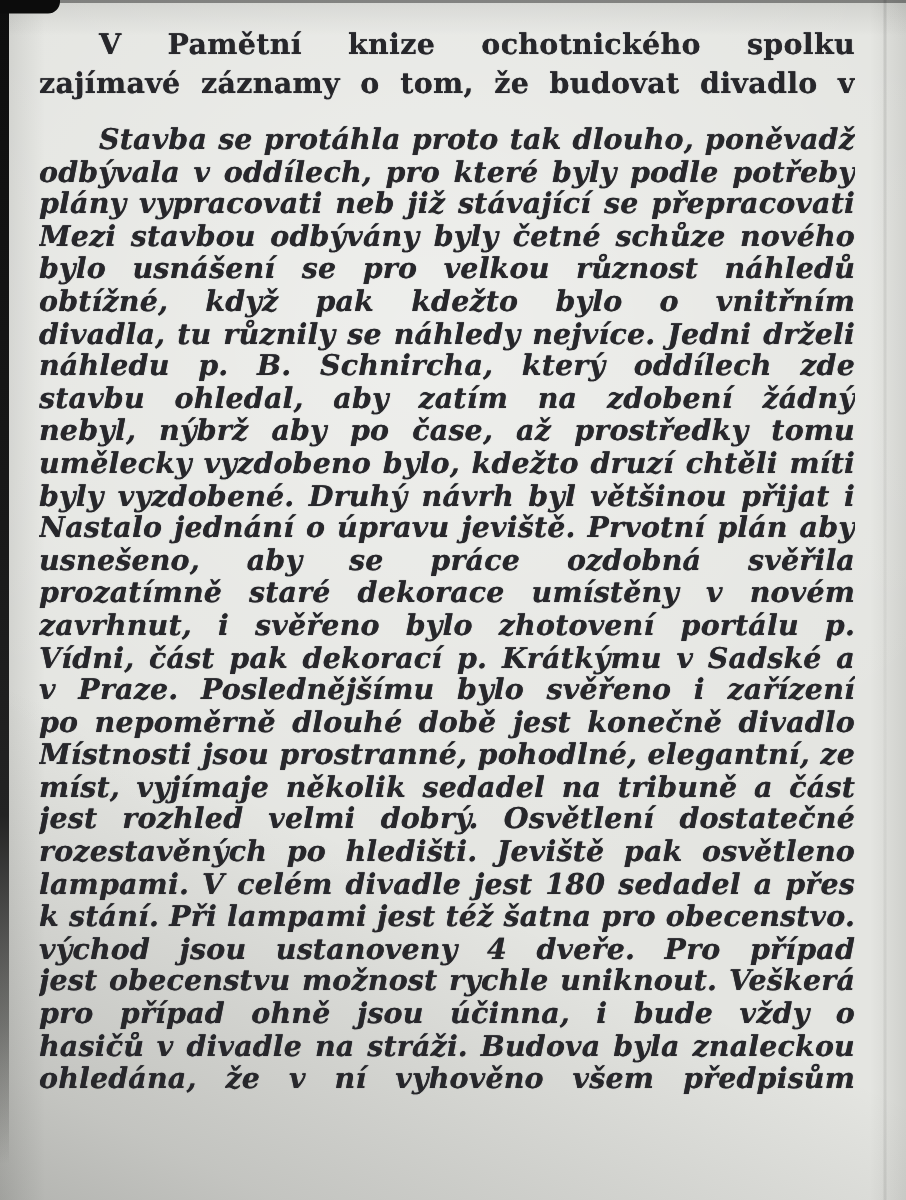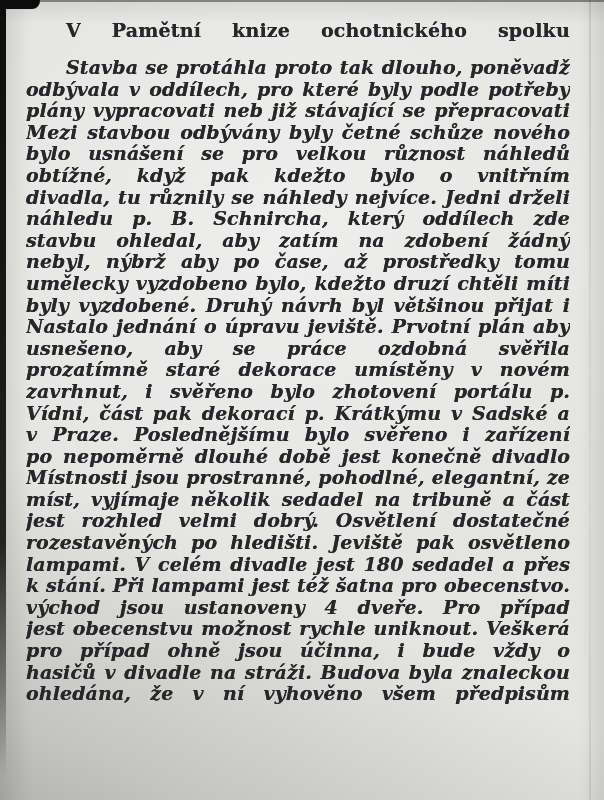--- a/index.html
+++ b/index.html
@@ -86,20 +86,21 @@
 <body>
 
 <div class="page">
   <div class="edge-top"></div>
   <div class="edge-left"></div>
   <div class="corner-mark"></div>
   <div class="crease-right"></div>
   <div class="text-block" id="text-block">
       <div class="paragraph upright">
         <div class="line indent">V Pamětní knize ochotnického spolku najdeme také</div>
+        <div class="line">zajímavé záznamy o tom, že budovat divadlo v</div>
       </div>
       <div class="paragraph italic">
         <div class="line indent">Stavba se protáhla proto tak dlouho, poněvadž se</div>
         <div class="line">odbývala v oddílech, pro které byly podle potřeby buď nové</div>
         <div class="line">plány vypracovati neb již stávající se přepracovati musely.</div>
         <div class="line">Mezi stavbou odbývány byly četné schůze nového výboru a</div>
         <div class="line">bylo usnášení se pro velkou různost náhledů mnohdy velmi</div>
         <div class="line">obtížné, když pak kdežto bylo o vnitřním vyzdobení</div>
         <div class="line">divadla, tu různily se náhledy nejvíce. Jedni drželi se</div>
         <div class="line">náhledu p. B. Schnircha, který oddílech zde meškaje,</div>

